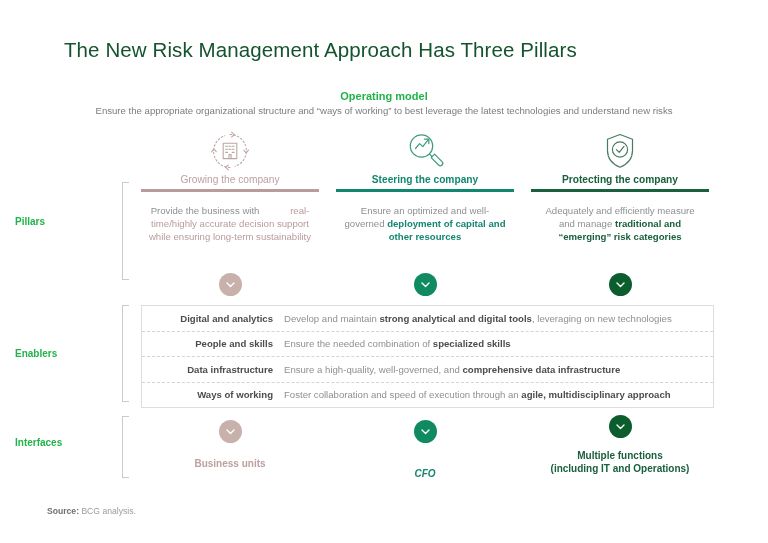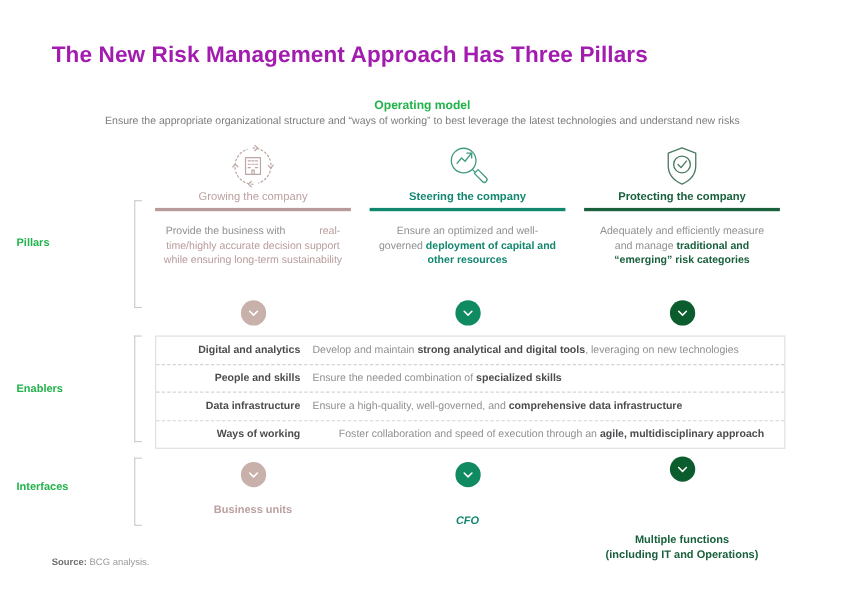--- a/index.html
+++ b/index.html
@@ -12,25 +12,25 @@
     background: #ffffff;
     font-family: "Liberation Sans", sans-serif;
     color: #58595b;
     overflow: hidden;
     position: relative;
   }
 
   
   .page-title {
     position: absolute;
-    left: 47px;
+    left: 64px;
     top: 38px;
     font-size: 20.5px;
-    font-weight: bold;
-    color: #a21caf;
+    font-weight: normal;
+    color: #14532d;
     letter-spacing: 0.1px;
     white-space: nowrap;
   }
 
   
   .op-model-title {
     position: absolute;
     top: 90px;
     left: 0;
     width: 768px;
@@ -143,21 +143,21 @@
     border: 1px solid #dcdddd;
     box-sizing: border-box;
     background: #fff;
   }
   .enabler-row {
     display: flex;
     align-items: center;
     height: 24.5px;
     border-bottom: 1px dashed #d3d4d5;
   }
-  .enabler-row:last-child { border-bottom: none; gap: 24px; }
+  .enabler-row:last-child { border-bottom: none; }
   .enabler-label {
     width: 142px;
     text-align: right;
     padding-right: 11px;
     font-size: 9.6px;
     font-weight: bold;
     color: #4b4c4e;
     box-sizing: border-box;
     flex: none;
   }
@@ -330,18 +330,18 @@
 <div class="chev-row" style="left:531px; top:415px;">
   <span class="chev chev-dgreen">
     <svg width="13" height="13" viewBox="0 0 13 13">
         <path d="M3 5 L6.5 8.5 L10 5" fill="none" stroke="#ffffff" stroke-width="1.4" stroke-linecap="round" stroke-linejoin="round"></path>
       </svg>
   </span>
 </div>
 
 <div class="iface-label if-mauve" style="left:141px; top:457px;">Business units</div>
 <div class="iface-label if-green" style="left:336px; top:467px;font-style:italic;">CFO</div>
-<div class="iface-label if-dgreen" style="left:531px; top:449px;margin-top:36px;">
+<div class="iface-label if-dgreen" style="left:531px; top:449px;">
   <div>Multiple functions</div>
   <div>(including IT and Operations)</div>
 </div>
 
 <div class="source"><b>Source:</b><span> BCG analysis.</span></div>
 
 </body></html>

